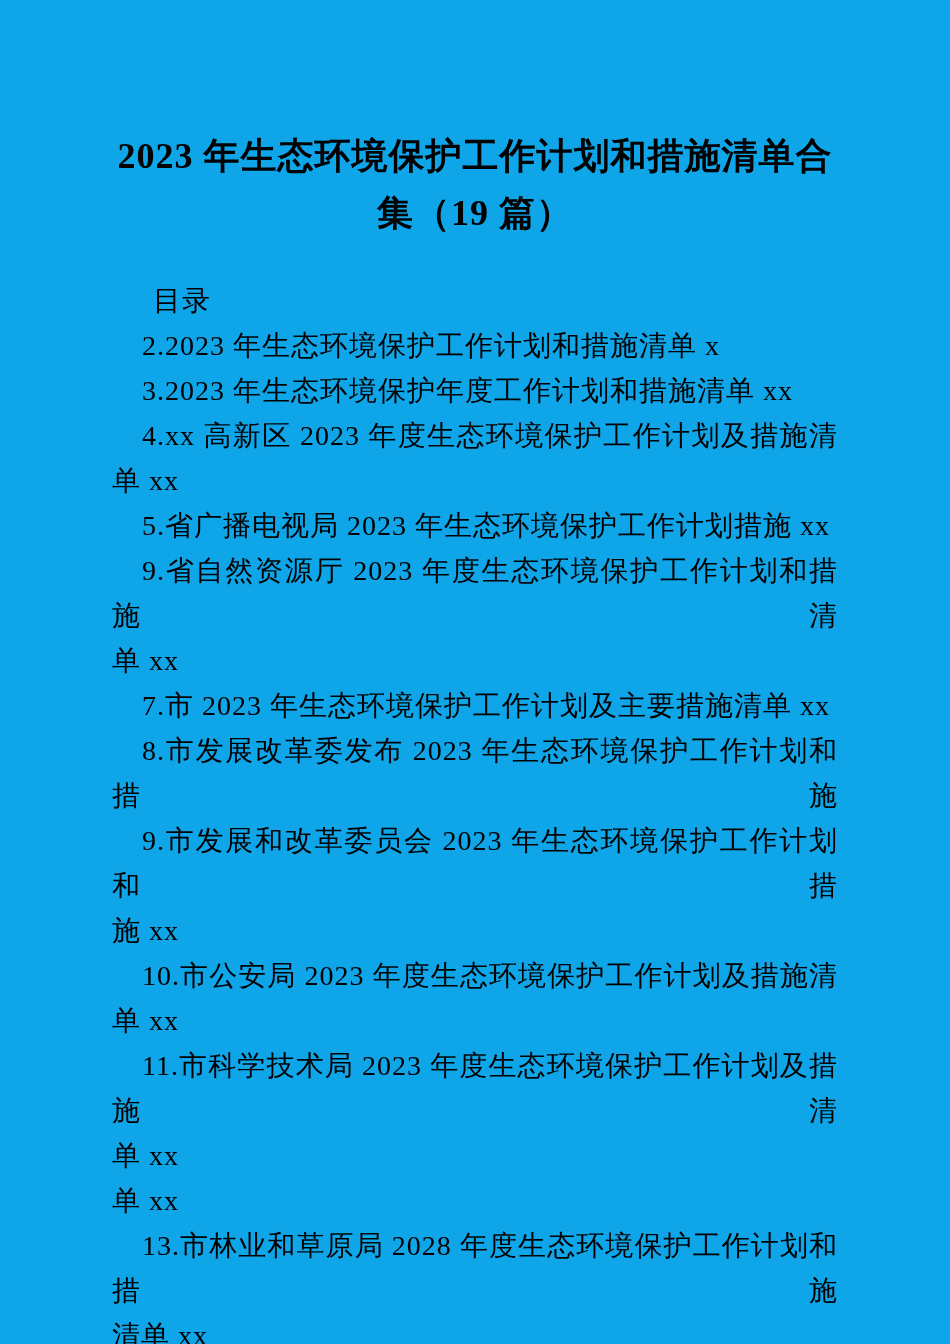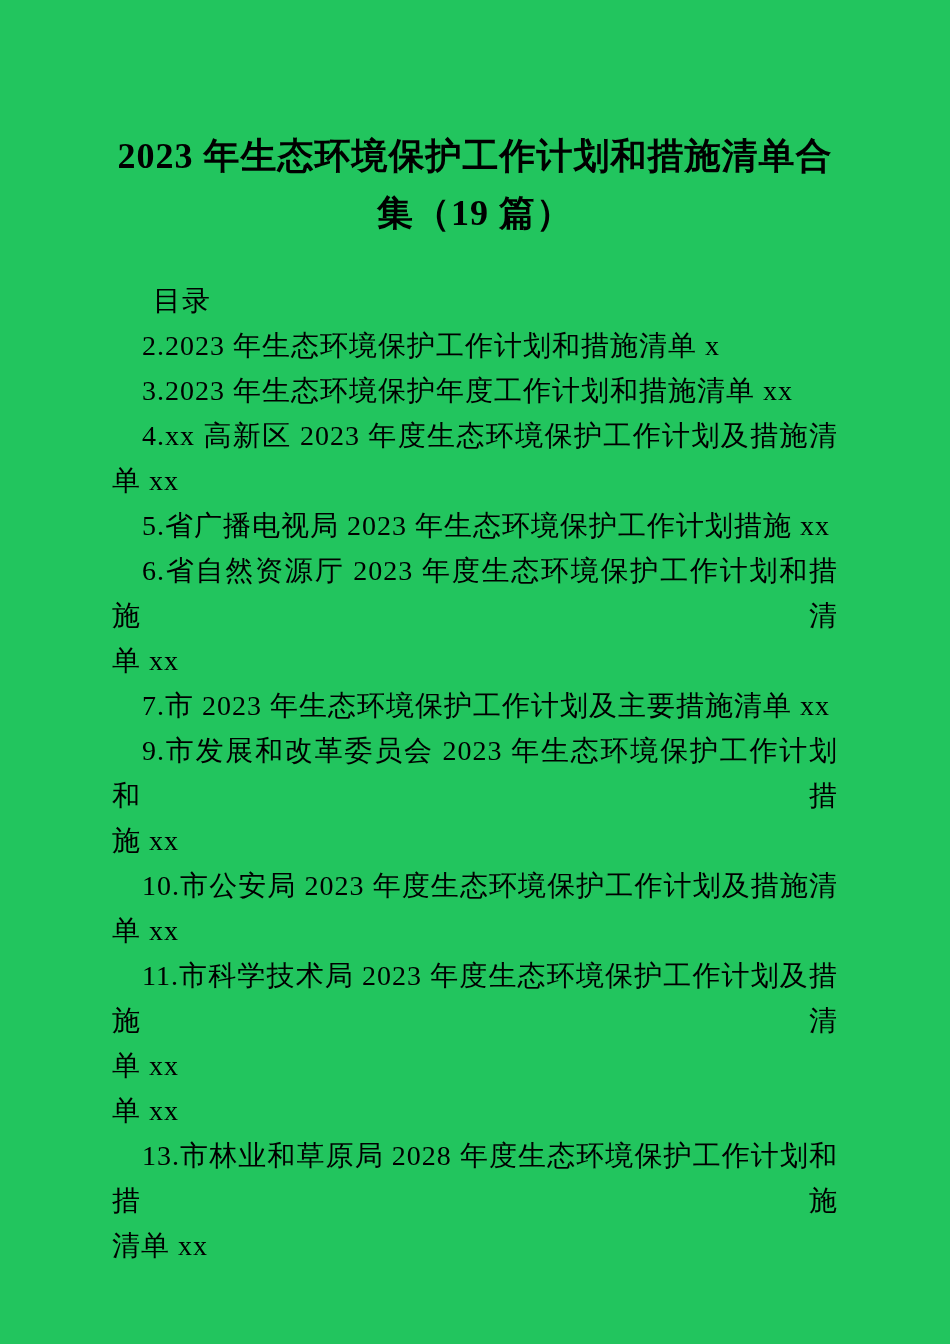--- a/index.html
+++ b/index.html
@@ -4,21 +4,21 @@
 <style>
   html, body {
     margin: 0;
     padding: 0;
     background: #ffffff;
   }
   .page {
     position: relative;
     width: 950px;
     height: 1344px;
-    background: #22c55e;
+    background: #0ea5e9;
     color: #000000;
     font-family: "Liberation Serif", "DejaVu Serif", serif;
     overflow: hidden;
   }
   .content {
     position: absolute;
     left: 112px;
     top: 0;
     width: 726px;
   }
@@ -70,27 +70,28 @@
           <div class="toc-item">
             <div class="toc-line indent">3.2023 年生态环境保护年度工作计划和措施清单 xx</div>
           </div>
           <div class="toc-item">
             <div class="toc-line indent">4.xx 高新区 2023 年度生态环境保护工作计划及措施清单 xx</div>
           </div>
           <div class="toc-item">
             <div class="toc-line indent">5.省广播电视局 2023 年生态环境保护工作计划措施 xx</div>
           </div>
           <div class="toc-item">
-            <div class="toc-line indent fill">6.省自然资源厅 2023 年度生态环境保护工作计划和措施清</div>
+            <div class="toc-line indent fill">9.省自然资源厅 2023 年度生态环境保护工作计划和措施清</div>
             <div class="toc-line">单 xx</div>
           </div>
           <div class="toc-item">
             <div class="toc-line indent">7.市 2023 年生态环境保护工作计划及主要措施清单 xx</div>
           </div>
           <div class="toc-item">
+            <div class="toc-line indent fill">8.市发展改革委发布 2023 年生态环境保护工作计划和措施</div>
           </div>
           <div class="toc-item">
             <div class="toc-line indent fill">9.市发展和改革委员会 2023 年生态环境保护工作计划和措</div>
             <div class="toc-line">施 xx</div>
           </div>
           <div class="toc-item">
             <div class="toc-line indent">10.市公安局 2023 年度生态环境保护工作计划及措施清单 xx</div>
           </div>
           <div class="toc-item">
             <div class="toc-line indent fill">11.市科学技术局 2023 年度生态环境保护工作计划及措施清</div>

